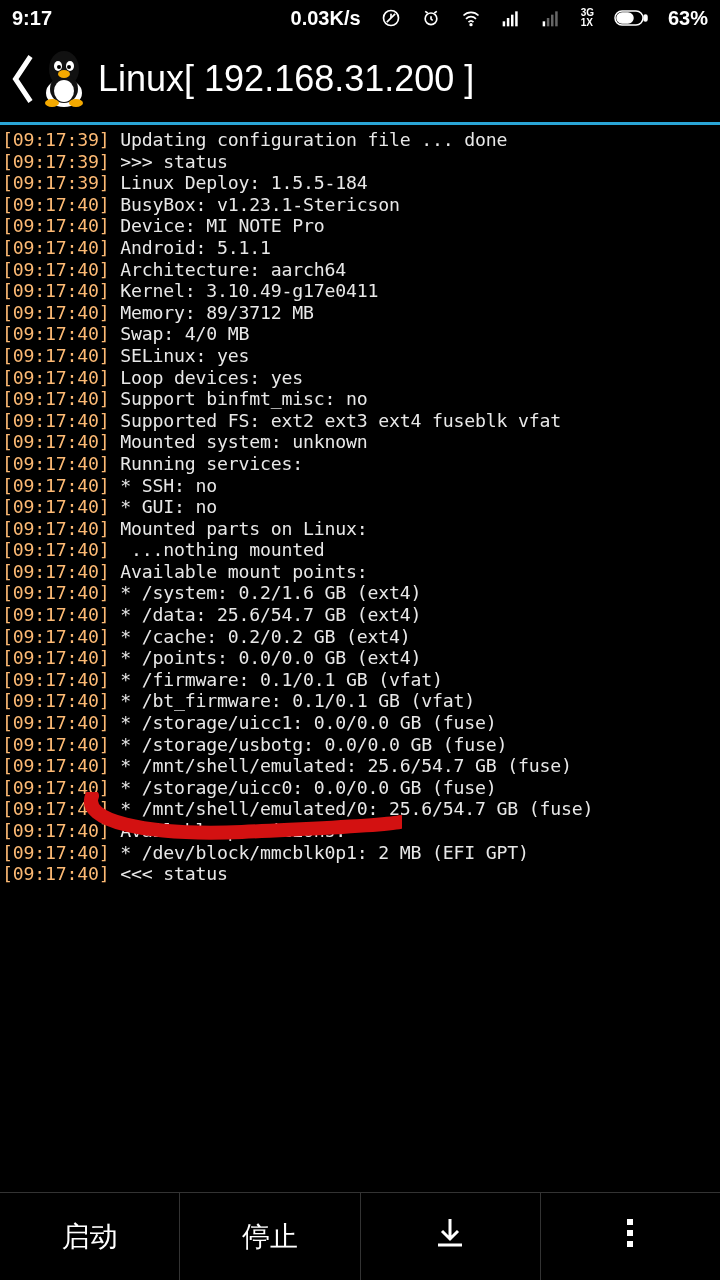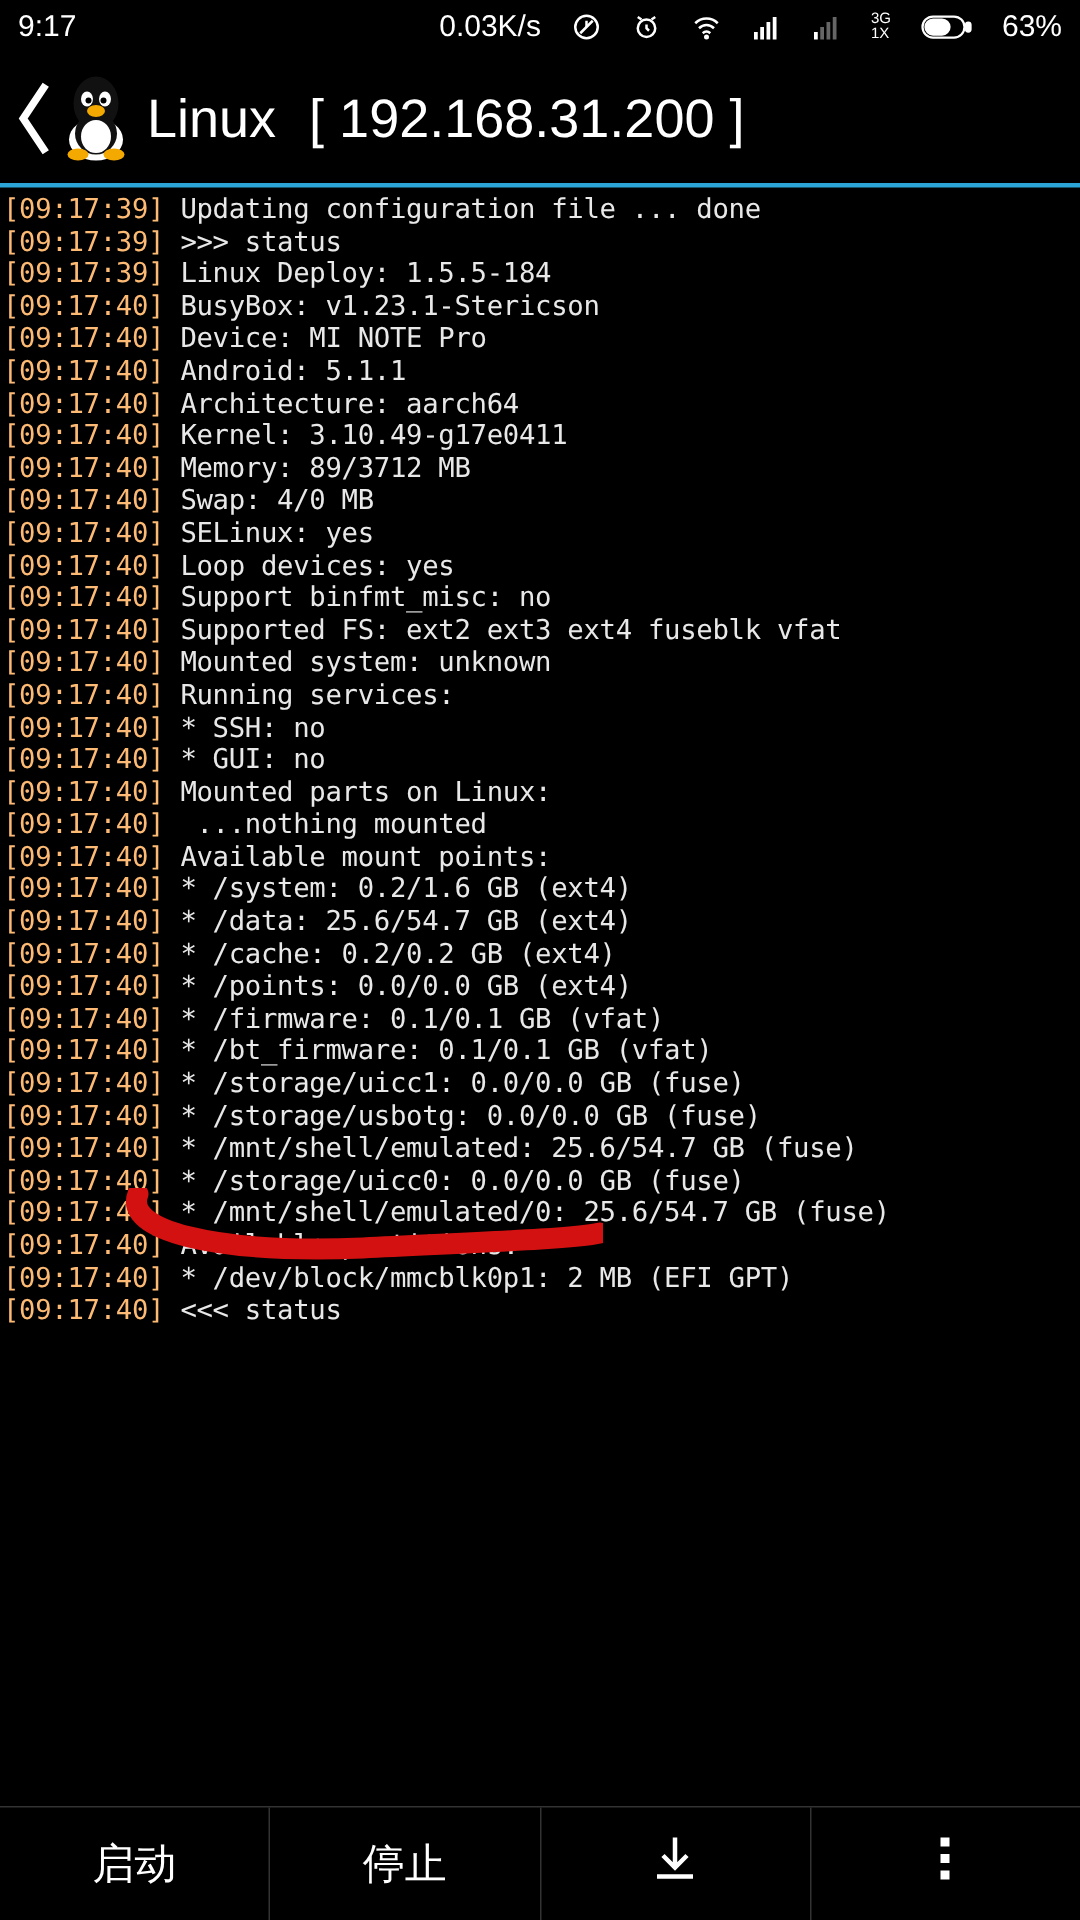--- a/index.html
+++ b/index.html
@@ -1,28 +1,28 @@
 <!DOCTYPE html>
 <html><head>
 <meta charset="utf-8">
 <style>
   * { margin: 0; padding: 0; box-sizing: border-box; }
   html, body { width: 720px; height: 1280px; background: #000; color: #fff; font-family: sans-serif; overflow: hidden; }
-  .status-bar { height: 36px; display: flex; align-items: center; justify-content: space-between; padding: 0 12px; font-size: 20px; font-weight: 400; }
+  .status-bar { height: 36px; display: flex; align-items: center; justify-content: space-between; padding: 0 12px; font-size: 20px; font-weight: 700; }
   .status-right { display: flex; align-items: center; gap: 20px; }
   .status-icon { width: 20px; height: 20px; display: inline-flex; align-items: center; justify-content: center; }
   .status-icon svg { width: 100%; height: 100%; }
   .app-bar { height: 86px; display: flex; align-items: center; padding: 0 8px; background: #000; }
   .back-arrow { width: 30px; height: 50px; display: flex; align-items: center; justify-content: center; }
-  .app-title { font-size: 36px; font-weight: 300; margin-left: 8px; display: flex; align-items: baseline; gap: 22px; }
+  .app-title { font-size: 36px; font-weight: 300; margin-left: 8px; display: flex; align-items: baseline; gap: 0; }
   .tux { width: 52px; height: 60px; display: inline-block; }
   .divider-blue { height: 3px; background: #2aa5d6; }
   .terminal { padding: 4px 2px; font-family: "DejaVu Sans Mono", "Courier New", monospace; font-size: 18.2px; line-height: 21.6px; letter-spacing: -0.2px; white-space: pre; color: #e8e8e8; }
   .ts { color: #fdba74; }
-  .bottom-bar { position: absolute; bottom: 0; left: 0; right: 0; height: 76px; display: flex; border-top: 1px solid #333; background: #000; }
+  .bottom-bar { position: absolute; bottom: 0; left: 0; right: 0; height: 88px; display: flex; border-top: 1px solid #333; background: #000; }
   .bottom-btn { flex: 1; display: flex; align-items: center; justify-content: center; font-size: 28px; border-right: 1px solid #333; }
   .bottom-btn:last-child { border-right: none; }
   .bottom-btn svg { width: 36px; height: 36px; }
   .watermark { position: absolute; right: 6px; bottom: 34px; font-size: 16px; color: rgba(255,255,255,0.25); letter-spacing: 1px; }
   .annotation { position: absolute; width: 320px; height: 48px; left: 82px; top: 792px; pointer-events: none; }
 </style>
 </head>
 <body>
 
 <div class="status-bar">

